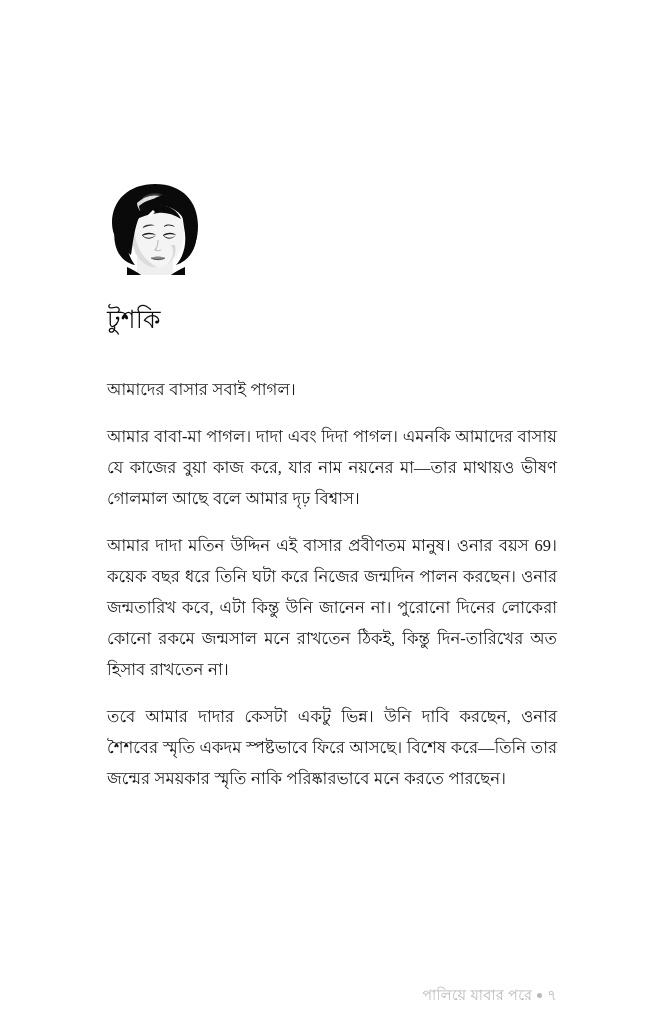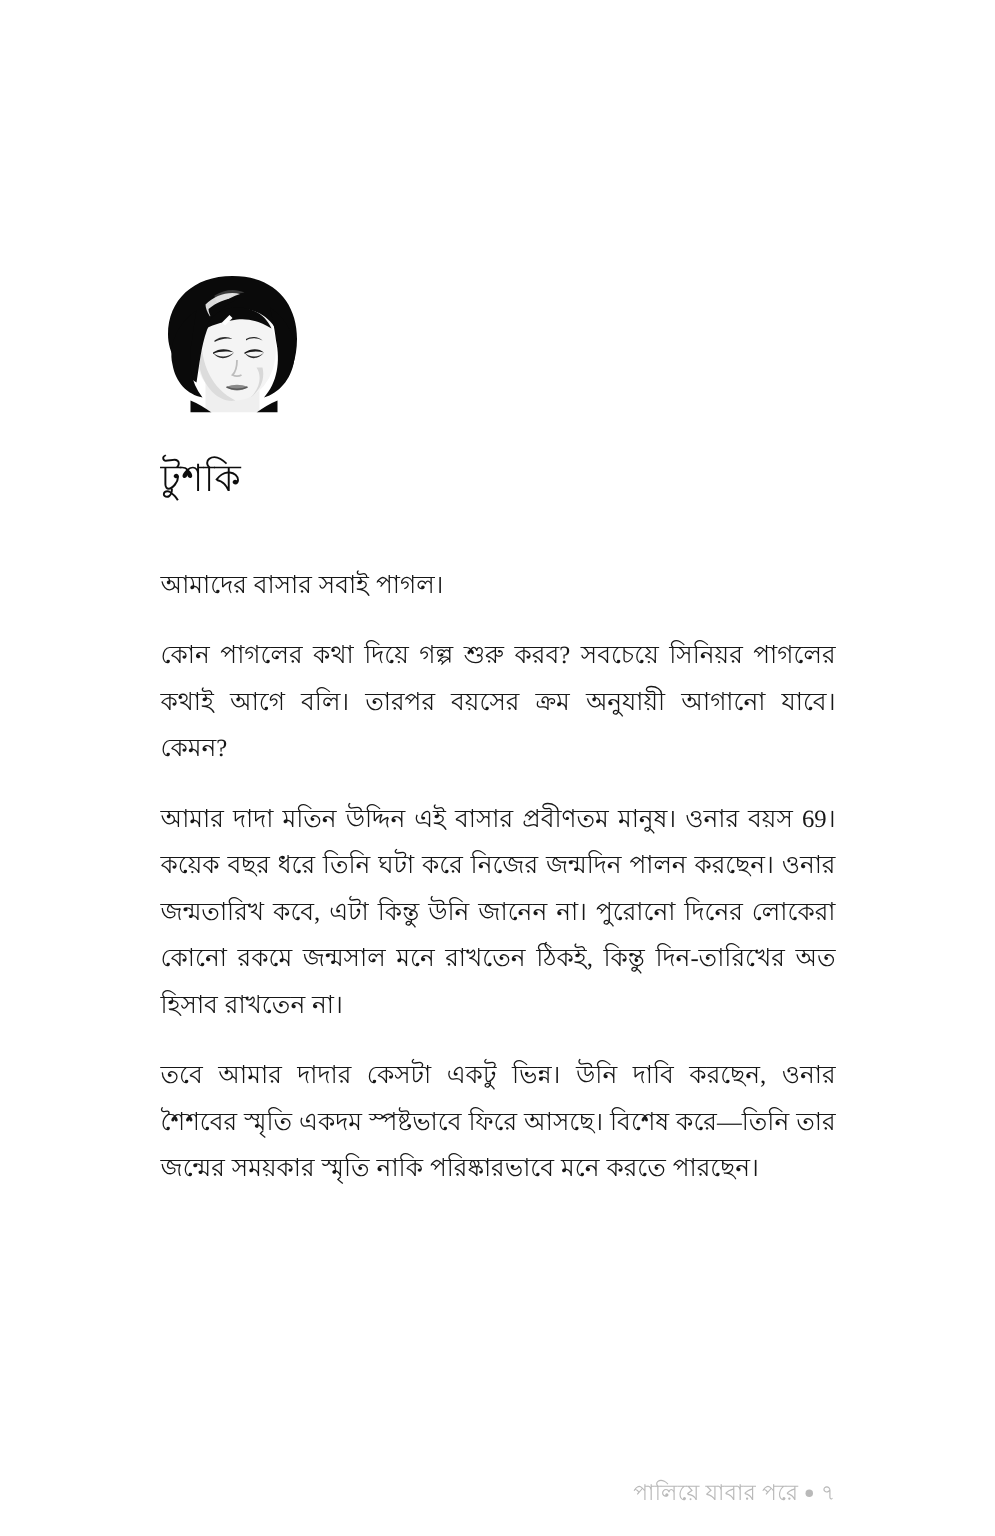--- a/index.html
+++ b/index.html
@@ -151,21 +151,21 @@
 
       <path d="M20 84 L20 92 L34 92 C30 89 25 86 20 84 Z" fill="#0a0a0a"></path>
       <path d="M78 84 L78 92 L64 92 C68 89 73 86 78 84 Z" fill="#0a0a0a"></path>
     </svg>
   </div>
 
   <h1 class="chapter-title">টুশকি</h1>
 
   <div class="body-col">
     <p class="para">আমাদের বাসার সবাই পাগল।</p>
-    <p class="para">কোন পাগলের কথা দিয়ে গল্প শুরু করব? সবচেয়ে সিনিয়র পাগলের কথাই আগে বলি। তারপর বয়সের ক্রম অনুযায়ী আগানো যাবে। কেমন?</p>
+    <p class="para">আমার বাবা-মা পাগল। দাদা এবং দিদা পাগল। এমনকি আমাদের বাসায় যে কাজের বুয়া কাজ করে, যার নাম নয়নের মা—তার মাথায়ও ভীষণ গোলমাল আছে বলে আমার দৃঢ় বিশ্বাস।</p>
     <p class="para">আমার দাদা মতিন উদ্দিন এই বাসার প্রবীণতম মানুষ। ওনার বয়স 69। কয়েক বছর ধরে তিনি ঘটা করে নিজের জন্মদিন পালন করছেন। ওনার জন্মতারিখ কবে, এটা কিন্তু উনি জানেন না। পুরোনো দিনের লোকেরা কোনো রকমে জন্মসাল মনে রাখতেন ঠিকই, কিন্তু দিন-তারিখের অত হিসাব রাখতেন না।</p>
     <p class="para">তবে আমার দাদার কেসটা একটু ভিন্ন। উনি দাবি করছেন, ওনার শৈশবের স্মৃতি একদম স্পষ্টভাবে ফিরে আসছে। বিশেষ করে—তিনি তার জন্মের সময়কার স্মৃতি নাকি পরিষ্কারভাবে মনে করতে পারছেন।</p>
   </div>
 
   <div class="footer">
     <span class="footer-title">পালিয়ে যাবার পরে</span><span class="dot"></span><span class="footer-page">৭</span>
   </div>
 
 </div>
 

